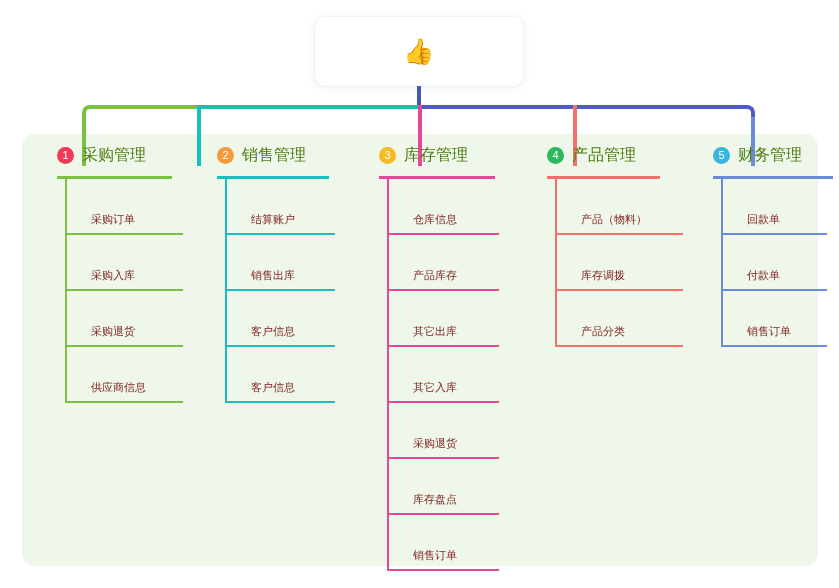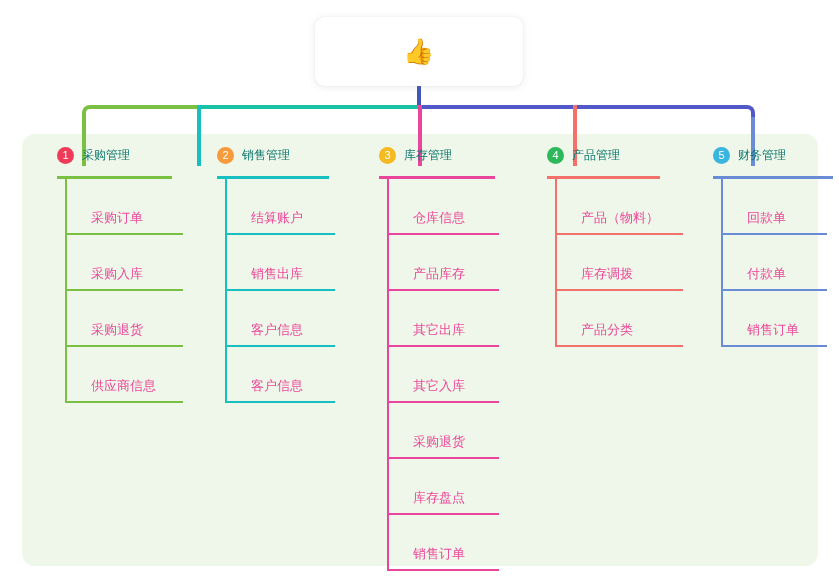--- a/index.html
+++ b/index.html
@@ -106,22 +106,22 @@
     height: 17px;
     border-radius: 50%;
     color: #ffffff;
     font-size: 11px;
     line-height: 17px;
     text-align: center;
     font-weight: normal;
     flex: none;
   }
   .head-label {
-    font-size: 12px;
-    color: #0f766e;
+    font-size: 16px;
+    color: #4d7c0f;
     white-space: nowrap;
   }
   .head-rule {
     position: absolute;
     left: 19px;
     top: 32px;
     width: 115px;
     height: 3px;
   }
 
@@ -137,22 +137,22 @@
     width: 2px;
   }
   .item {
     position: relative;
     height: 56px;
   }
   .item-label {
     position: absolute;
     left: 26px;
     bottom: 8px;
-    font-size: 13px;
-    color: #ec4899;
+    font-size: 11px;
+    color: #7f1d1d;
     white-space: nowrap;
   }
   .item-rule {
     position: absolute;
     left: 0px;
     bottom: 0px;
     height: 2px;
     width: 93px;
   }
 </style>

